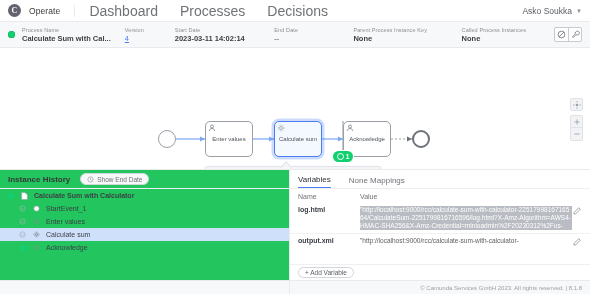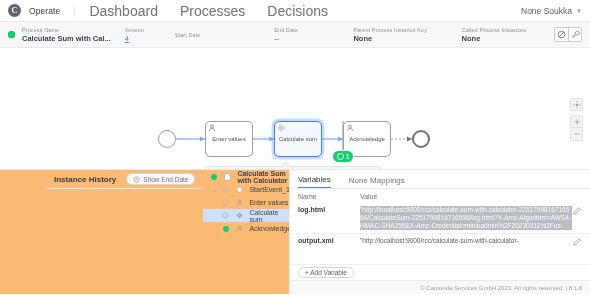--- a/index.html
+++ b/index.html
@@ -107,21 +107,21 @@
     width: 13px; height: 13px; background: #f2f3f5; border: 1px solid #dfe2e6;
     border-radius: 2px; display: flex; align-items: center; justify-content: center; cursor: pointer;
   }
   .zgroup { display: flex; flex-direction: column; }
   .zgroup .zbtn { border-radius: 0; }
   .zgroup .zbtn:first-child { border-radius: 2px 2px 0 0; }
   .zgroup .zbtn:last-child { border-radius: 0 0 2px 2px; border-top: none; }
 
   
   .bottom { display: flex; height: calc(295px - 22px - 26px - 123px); }
-  .panel-left { width: 290px; border-right: 1px solid #e8eaed; display: flex; flex-direction: row; background: #fdba74; padding-left: 46px; }
+  .panel-left { width: 290px; border-right: 1px solid #e8eaed; display: flex; flex-direction: column; background: #22c55e; }
   .panel-right { flex: 1; display: flex; flex-direction: column; background: #fff; position: relative; }
 
   .ih-head { height: 19px; display: flex; align-items: center; padding: 0 8px; gap: 10px; border-bottom: 1px solid #edeff1; }
   .ih-title { font-size: 8px; font-weight: bold; color: #393939; }
   .pill {
     display: flex; align-items: center; gap: 3px; height: 12px; padding: 0 6px;
     border: 1px solid #d3d6da; border-radius: 6px; background: #f7f8f9;
     font-size: 6.5px; color: #6f7277; cursor: pointer;
   }
   .tree { flex: 1; overflow: hidden; }
@@ -166,38 +166,39 @@
 
 <div class="topnav">
   <div class="logo">C</div>
   <div class="brand">Operate</div>
   <div class="navdiv"></div>
   <div class="navlink">Dashboard</div>
   <div class="navlink">Processes</div>
   <div class="navlink">Decisions</div>
   <div class="spacer"></div>
   <div class="user">
-    <span>None Soukka</span>
+    <span>Asko Soukka</span>
     <span class="caret">▼</span>
   </div>
 </div>
 
 <div class="inst-header">
   <div class="state-dot"></div>
 
   <div class="meta m-pname">
     <div class="meta-label">Process Name</div>
     <div class="meta-value">Calculate Sum with Cal...</div>
   </div>
   <div class="meta m-ver">
     <div class="meta-label">Version</div>
     <div class="meta-link">4</div>
   </div>
   <div class="meta m-start">
     <div class="meta-label">Start Date</div>
+    <div class="meta-value">2023-03-11 14:02:14</div>
   </div>
   <div class="meta m-end">
     <div class="meta-label">End Date</div>
     <div class="meta-value thin">--</div>
   </div>
   <div class="meta m-parent">
     <div class="meta-label">Parent Process Instance Key</div>
     <div class="meta-value">None</div>
   </div>
   <div class="meta m-called">

